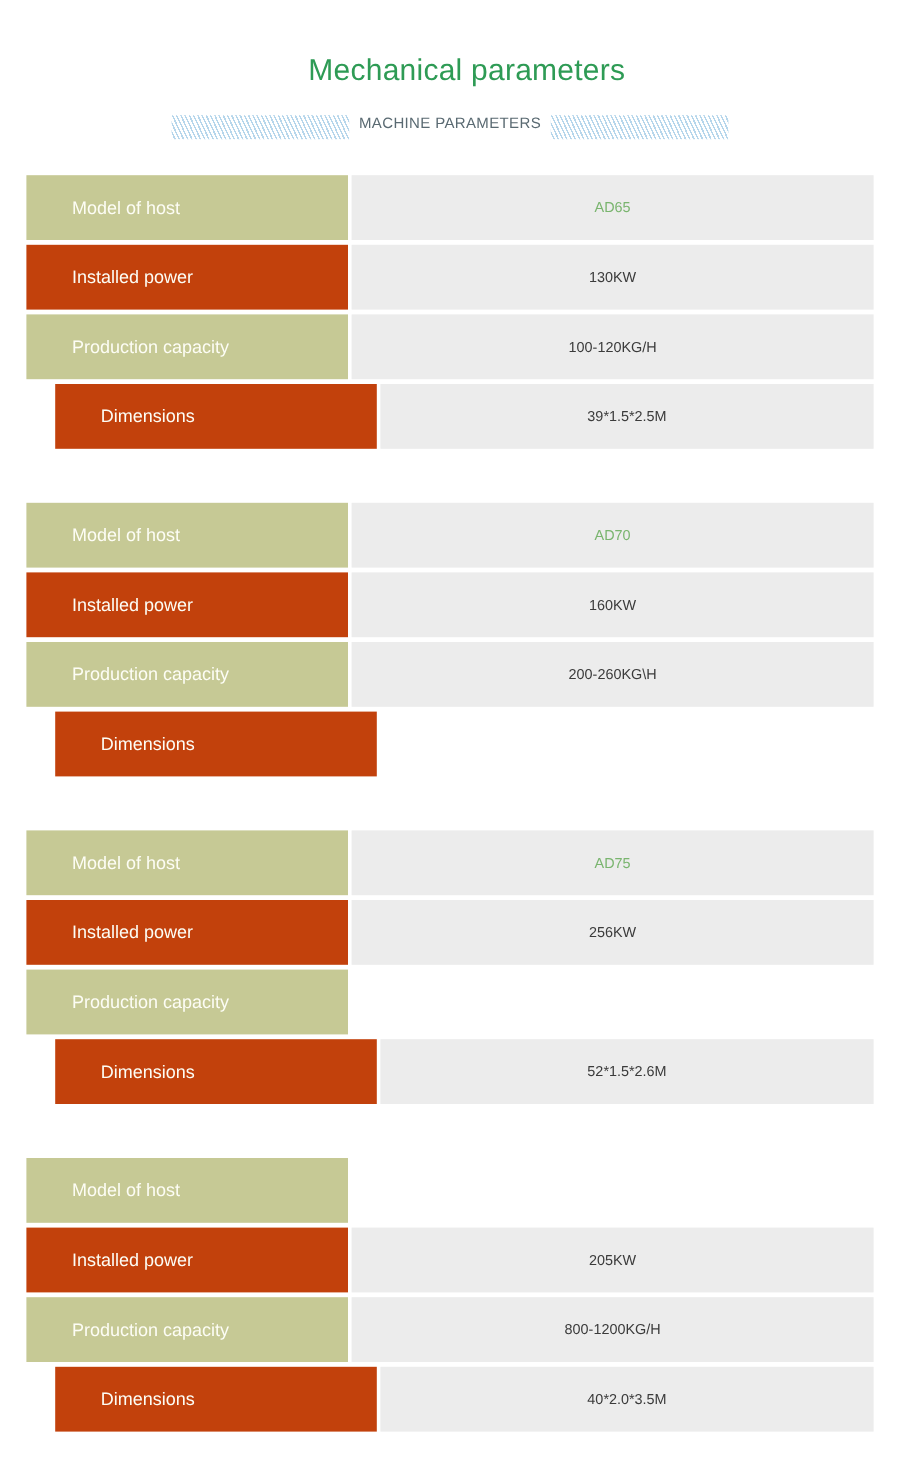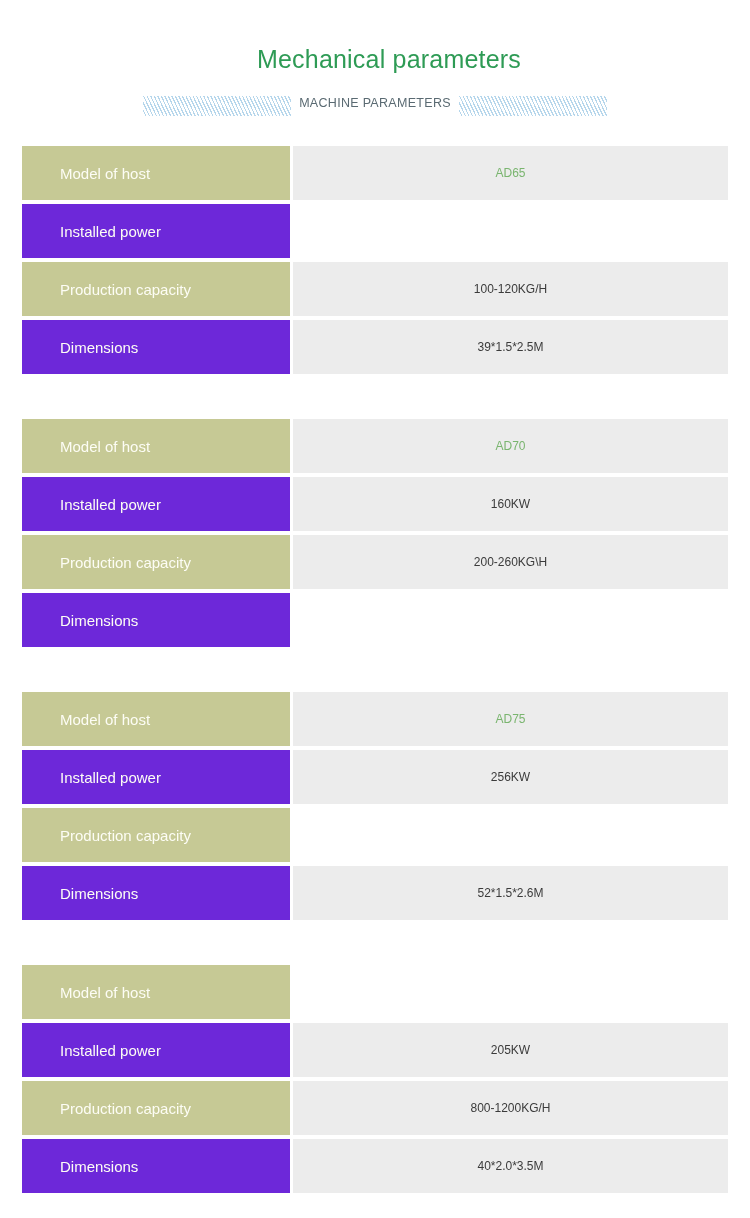--- a/index.html
+++ b/index.html
@@ -77,35 +77,35 @@
     width: 706px;
     margin: 0 auto 45px auto;
   }
   .spec-block:last-child { margin-bottom: 0; }
 
   .spec-row {
     display: flex;
     height: 54px;
     margin-bottom: 4px;
   }
-  .spec-row:last-child { margin-bottom: 0; }
+  .spec-row:last-child { margin-bottom: 0; margin-left: 24px; }
 
   .spec-label {
     width: 268px;
     flex: 0 0 268px;
     display: flex;
     align-items: center;
     padding-left: 38px;
     box-sizing: border-box;
     color: #fdfdf5;
     font-size: 15px;
     font-family: "Liberation Sans", sans-serif;
   }
   .spec-label.olive  { background: #c6c995; }
-  .spec-label.orange { background: #6d28d9; }
+  .spec-label.orange { background: #c2410c; }
 
   .spec-value {
     flex: 1 1 auto;
     margin-left: 3px;
     background: #ececec;
     display: flex;
     align-items: center;
     justify-content: center;
     font-size: 12px;
     color: #3b3b3b;
@@ -131,20 +131,21 @@
   </div>
 
   <div class="tables">
       <div class="spec-block">
         <div class="spec-row">
           <div class="spec-label olive">Model of host</div>
           <div class="spec-value model">AD65</div>
         </div>
         <div class="spec-row">
           <div class="spec-label orange">Installed power</div>
+          <div class="spec-value">130KW</div>
         </div>
         <div class="spec-row">
           <div class="spec-label olive">Production capacity</div>
           <div class="spec-value">100-120KG/H</div>
         </div>
         <div class="spec-row">
           <div class="spec-label orange">Dimensions</div>
           <div class="spec-value">39*1.5*2.5M</div>
         </div>
       </div>

